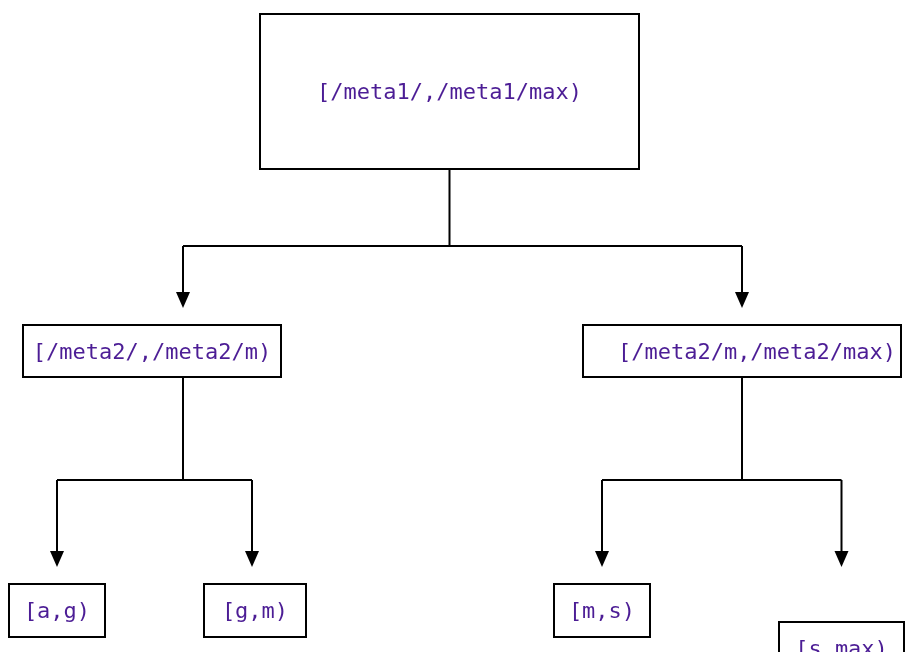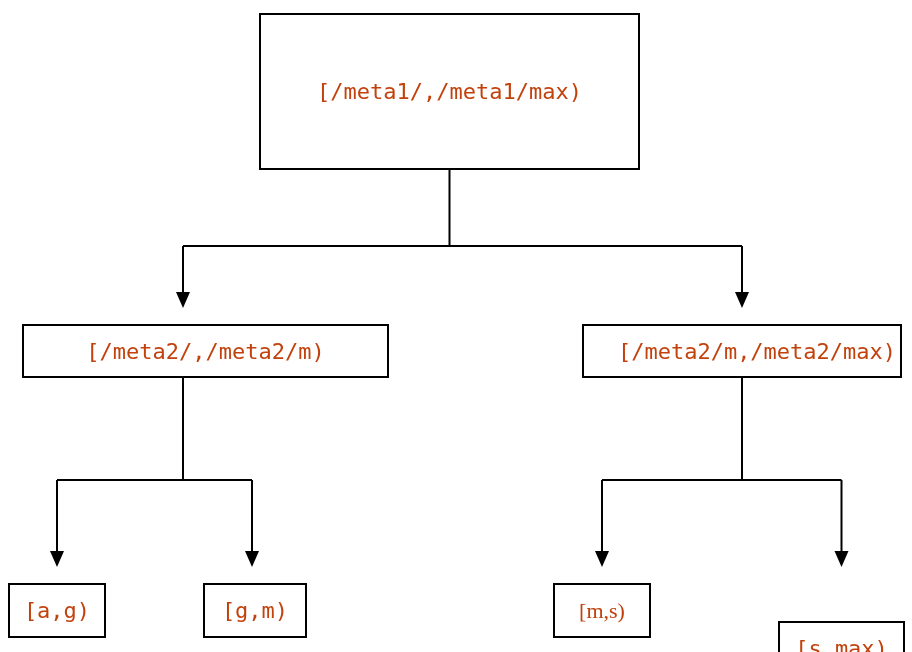--- a/index.html
+++ b/index.html
@@ -6,21 +6,21 @@
     margin: 0;
     padding: 0;
     background: #ffffff;
   }
   .canvas {
     position: relative;
     width: 912px;
     height: 652px;
     background: #ffffff;
     font-family: "DejaVu Sans Mono", "Liberation Mono", monospace;
-    color: #c2410c;
+    color: #4c1d95;
     overflow: hidden;
   }
   .edges {
     position: absolute;
     left: 0;
     top: 0;
     width: 912px;
     height: 652px;
   }
   .node {
@@ -29,25 +29,25 @@
     border: 2px solid #000000;
     background: #ffffff;
     display: flex;
     align-items: center;
     justify-content: center;
     font-size: 22px;
     letter-spacing: 0;
     white-space: nowrap;
   }
   .node-root  { left: 259px; top: 13px;  width: 381px; height: 157px; }
-  .node-l     { left: 22px;  top: 324px; width: 367px; height: 54px; }
+  .node-l     { left: 22px;  top: 324px; width: 260px; height: 54px; }
   .node-r     { left: 582px; top: 324px; width: 320px; height: 54px; padding-left: 30px; }
   .node-ll    { left: 8px;   top: 583px; width: 98px;  height: 55px; align-items: center; }
   .node-lr    { left: 203px; top: 583px; width: 104px;  height: 55px; }
-  .node-rl    { left: 553px; top: 583px; width: 98px;  height: 55px; font-family: Liberation Serif, serif; }
+  .node-rl    { left: 553px; top: 583px; width: 98px;  height: 55px; }
   .node-rr    { left: 778px; top: 583px; width: 127px; height: 55px; margin-top: 38px; }
 </style>
 </head>
 <body>
 
 <div class="canvas">
 
   <svg class="edges" viewBox="0 0 912 652" xmlns="http://www.w3.org/2000/svg">
 
     <path d="M449.5 170 V246 M183 246 H742 M183 246 V292 M742 246 V292" stroke="#000000" stroke-width="2" fill="none"></path>

